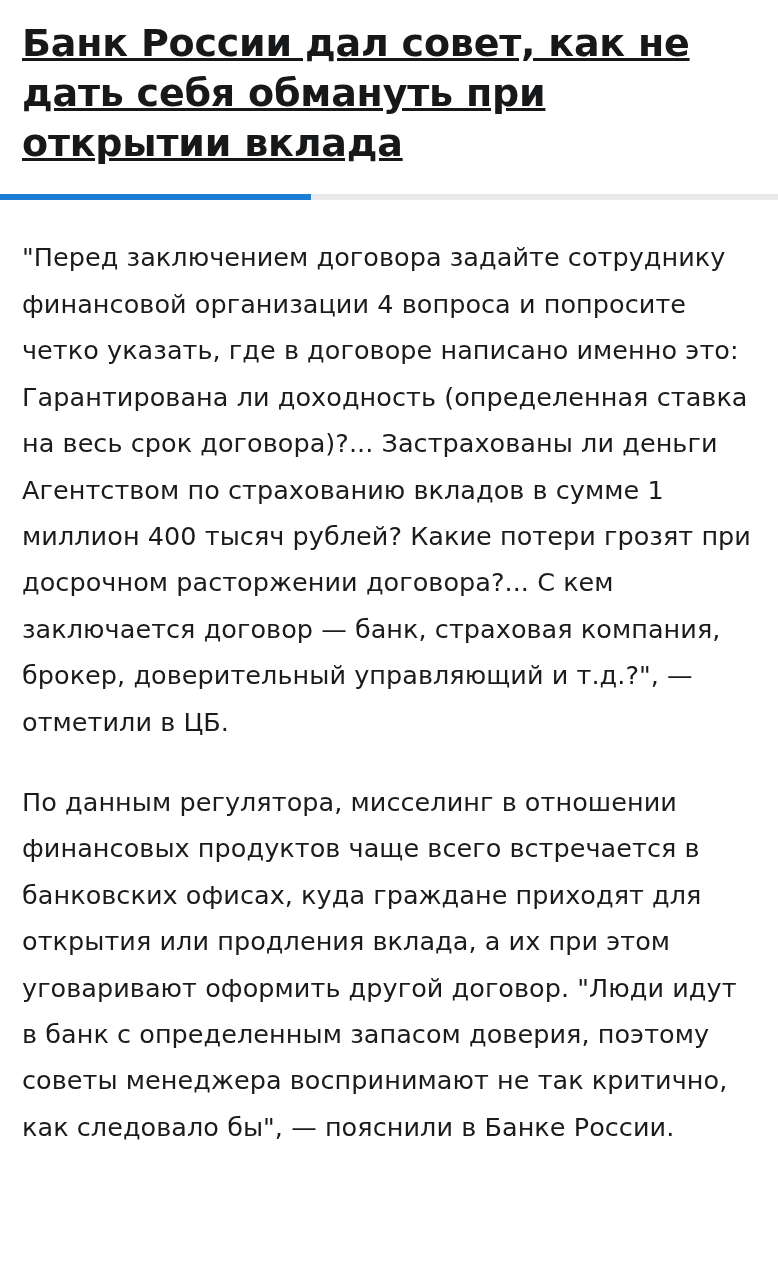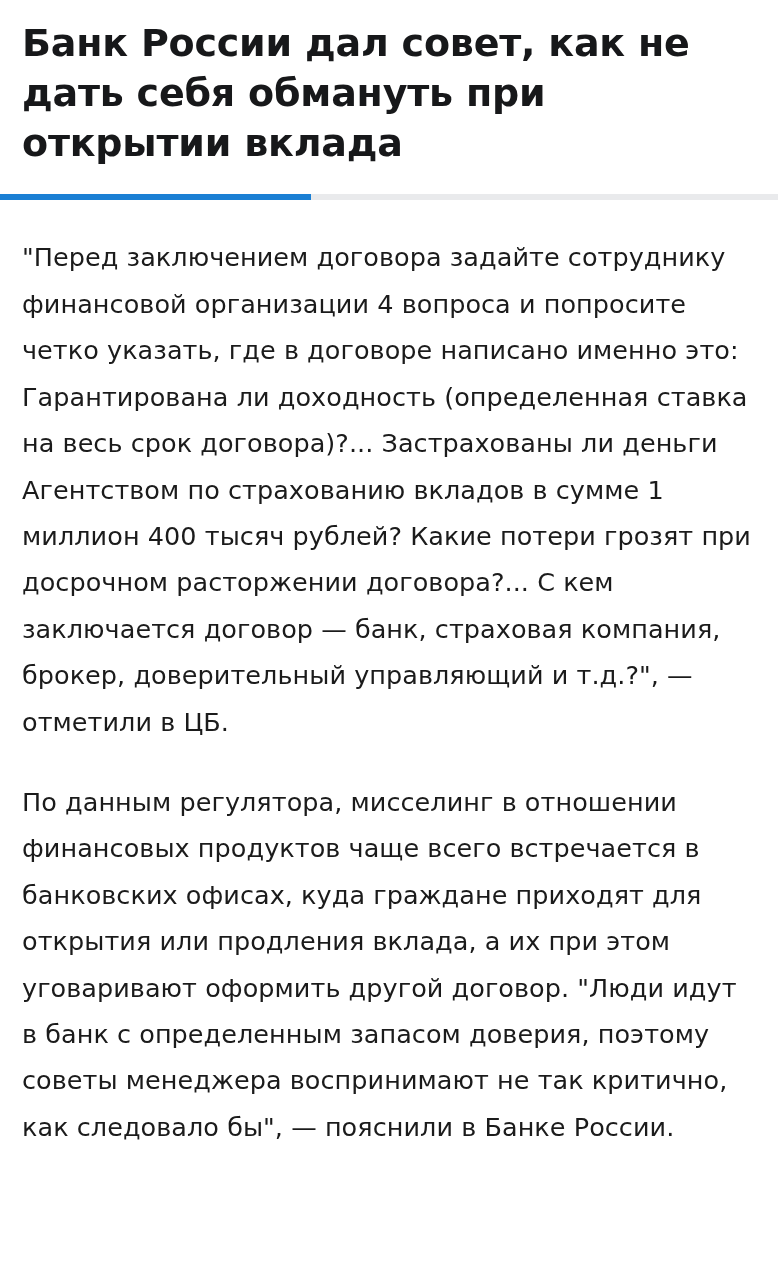--- a/index.html
+++ b/index.html
@@ -22,20 +22,21 @@
     padding: 18px 22px 0 22px;
   }
   .article-title {
     font-size: 38px;
     line-height: 1.32;
     font-weight: bold;
     letter-spacing: -0.2px;
     color: #17181a;
     margin: 0;
     padding: 0 0 26px 0;
+    text-decoration: underline;
   }
   .divider-wrap {
     position: relative;
     height: 6px;
     width: 100%;
     background: #e9eaec;
     margin: 0 0 0 0;
   }
   .divider-accent {
     position: absolute;

